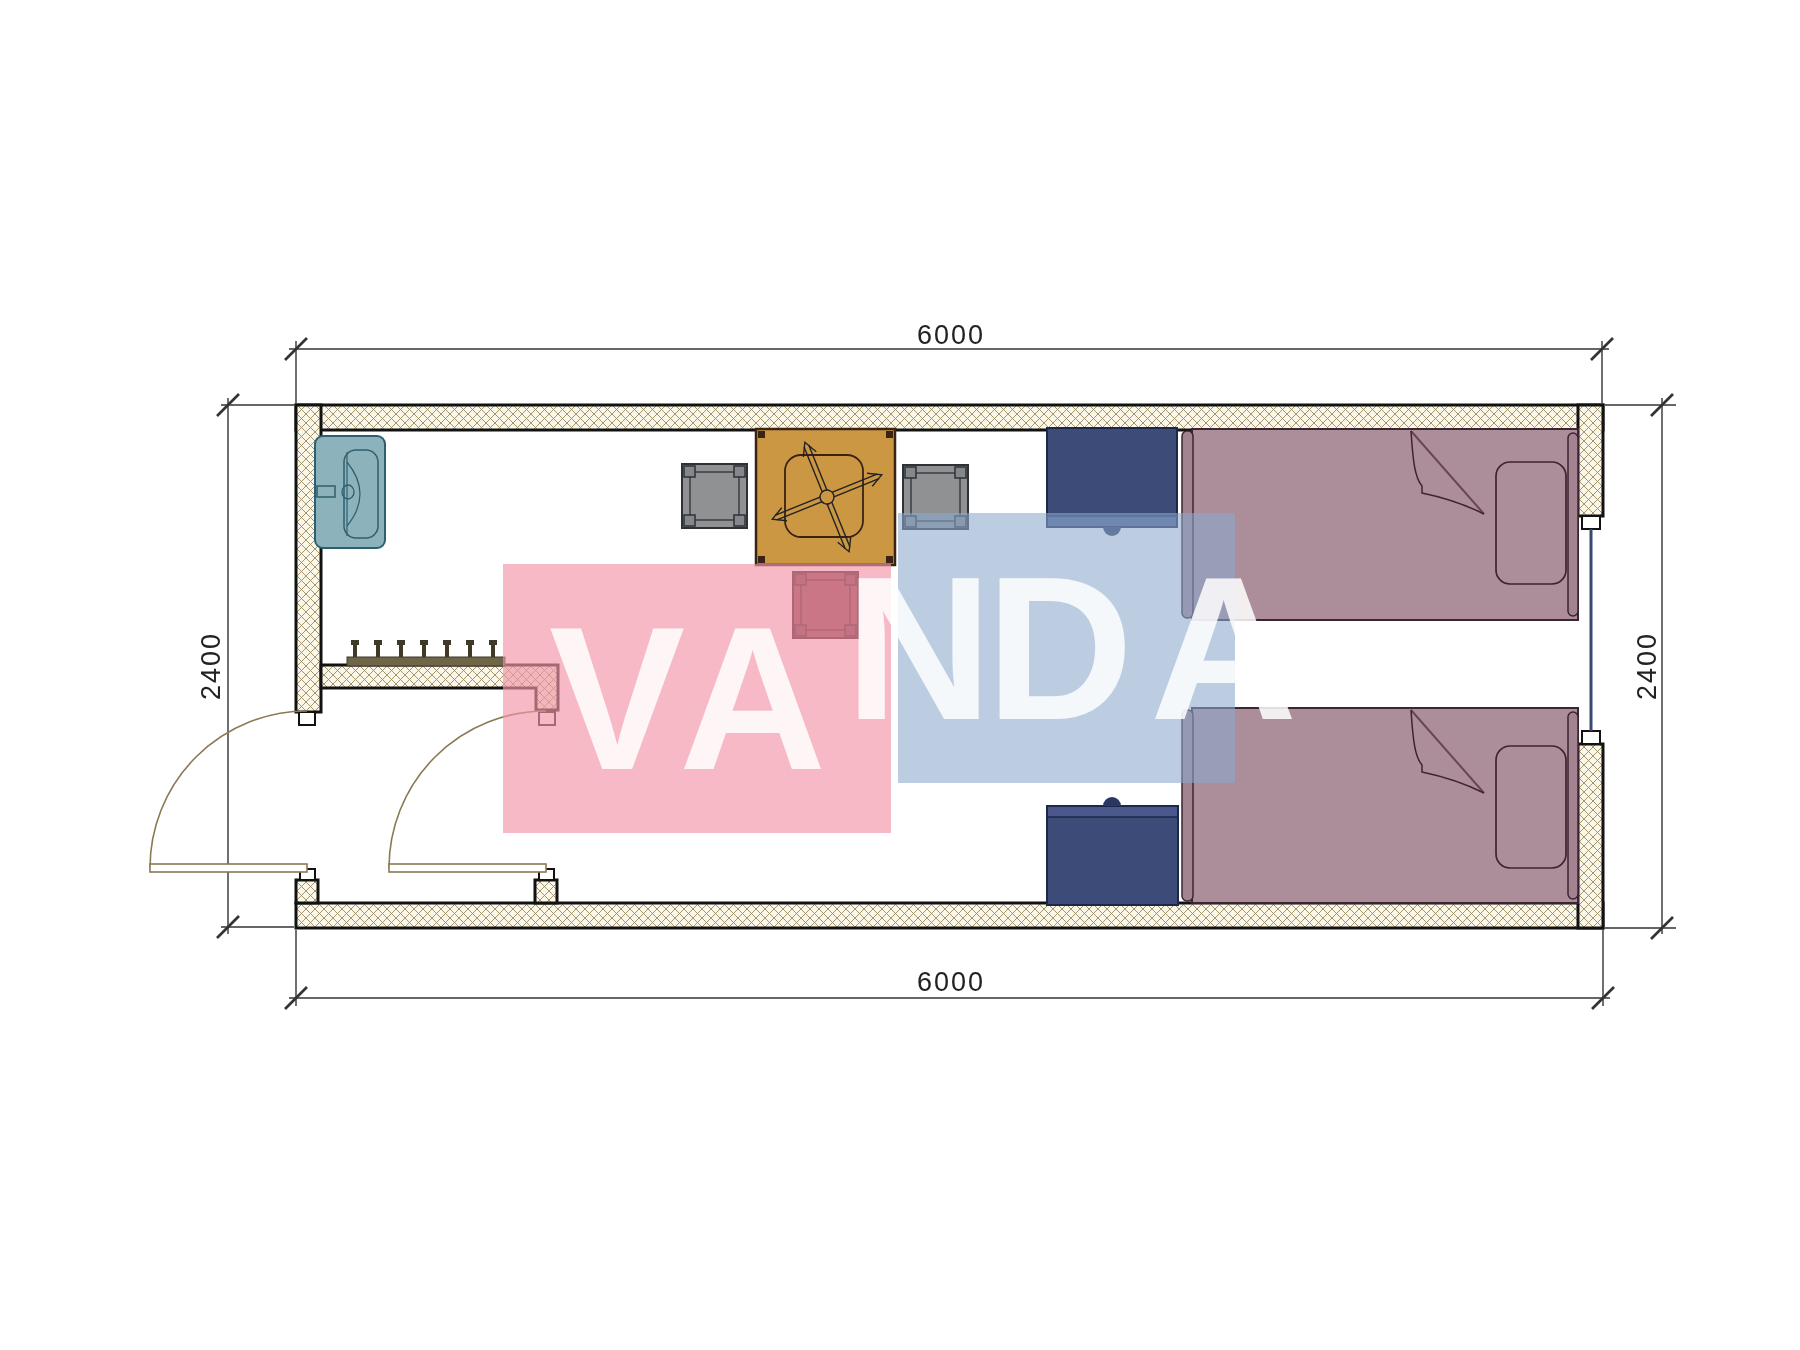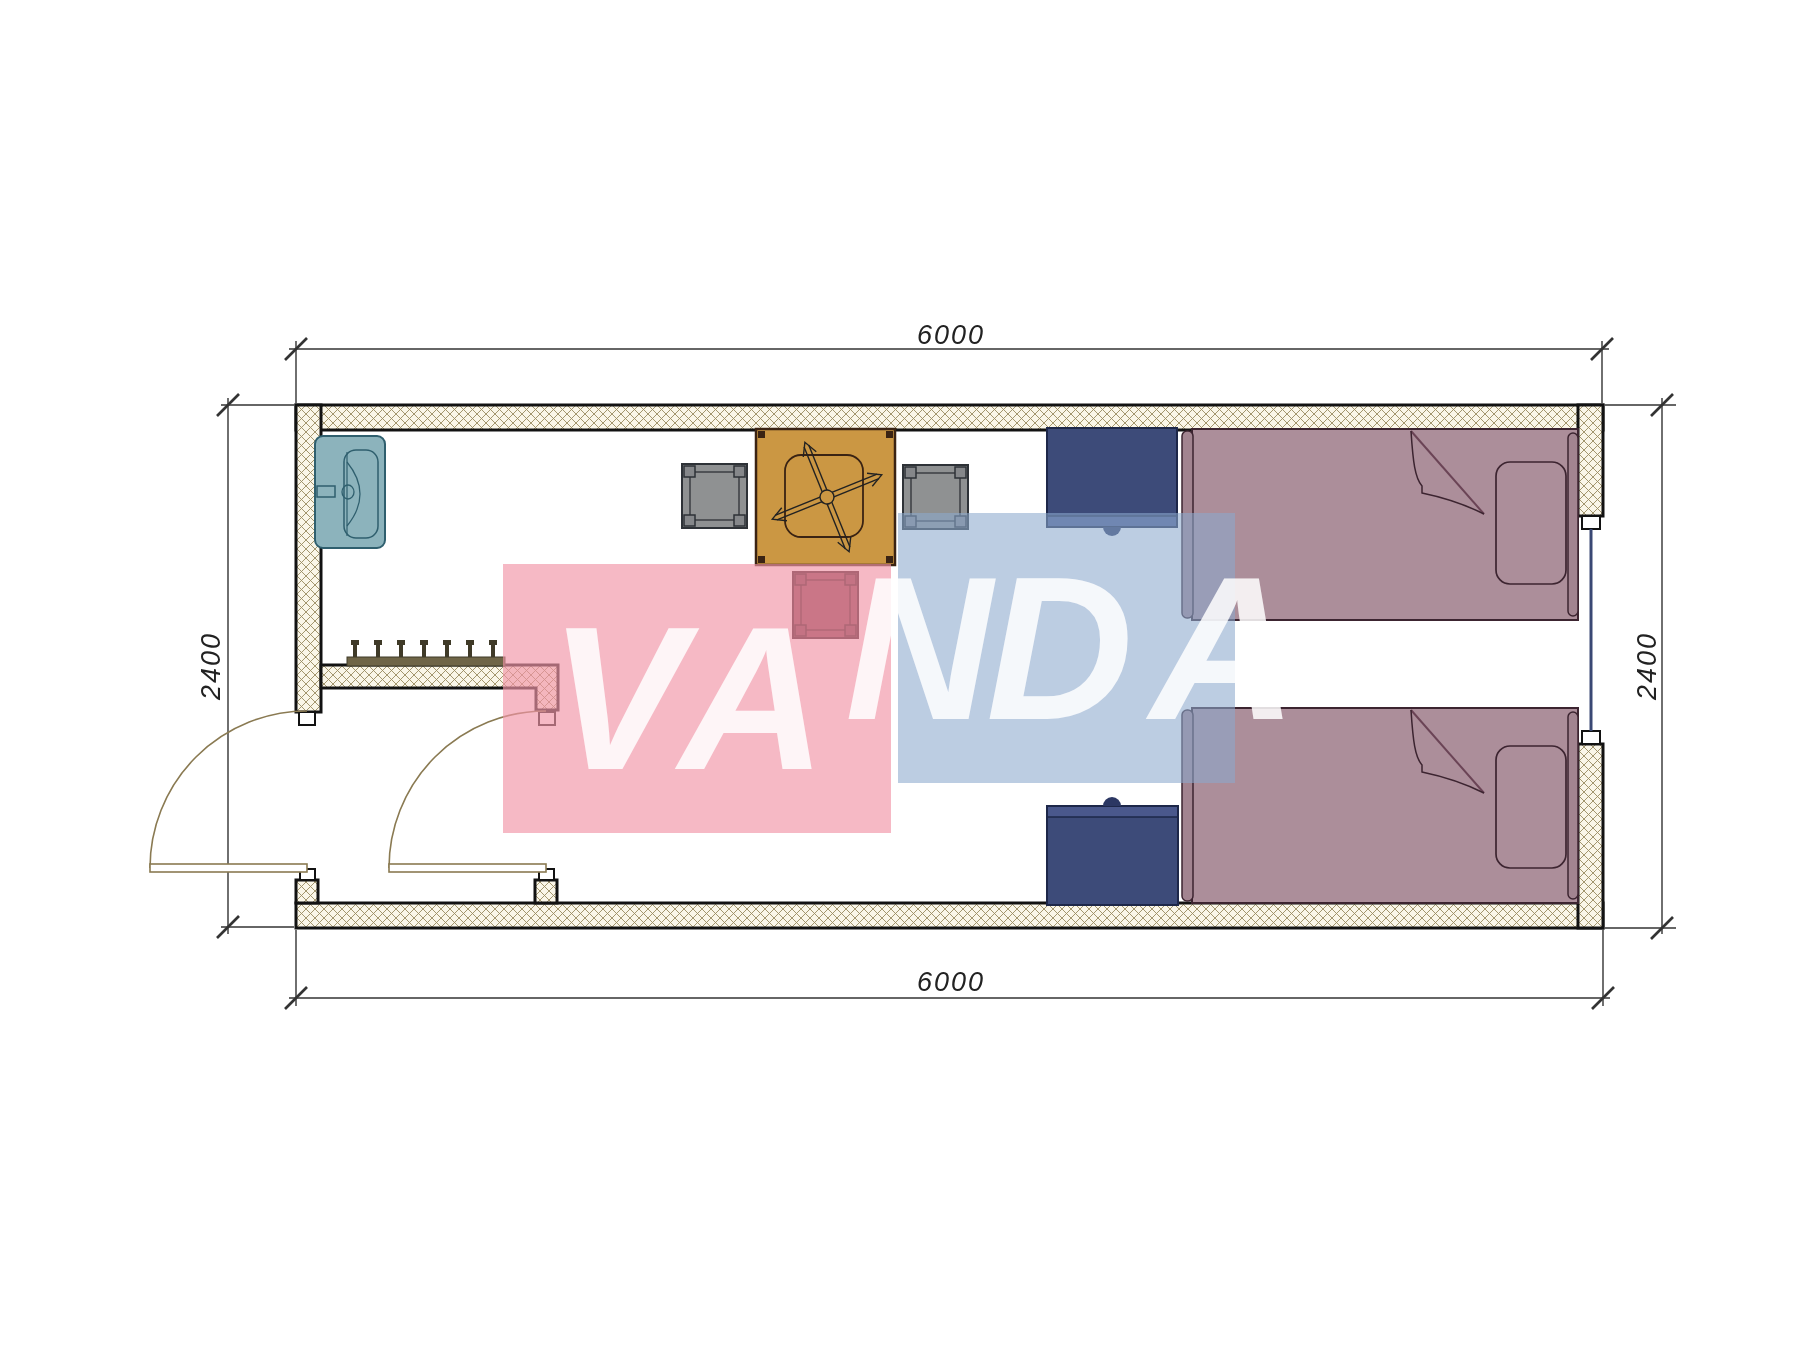--- a/index.html
+++ b/index.html
@@ -1,17 +1,17 @@
 <!DOCTYPE html>
 <html><head>
 <meta charset="utf-8">
 <style>
   html,body{margin:0;padding:0;background:#ffffff;}
   .stage{position:relative;width:1776px;height:1350px;background:#ffffff;overflow:hidden;
-         font-family:"Liberation Sans", sans-serif;font-style:italic;}
+         font-family:"Liberation Sans", sans-serif;}
   .stage svg{position:absolute;left:0;top:0;}
   .dim-text{font-family:"Liberation Sans", sans-serif;font-size:27px;fill:#222;letter-spacing:2px;}
   .wm-box{position:absolute;}
   .wm-pink{left:503px;top:564px;width:388px;height:269px;background:rgba(242,148,167,0.66);}
   .wm-blue{left:898px;top:513px;width:337px;height:270px;background:rgba(140,168,205,0.58);}
   .wm-letter{position:absolute;font-family:"Liberation Sans", sans-serif;font-weight:700;
              font-size:204px;line-height:1;color:rgba(255,255,255,0.85);user-select:none;}
   .wm-v {left:549px;top:596px;}
   .wm-a1{left:679px;top:596px;}
   .wm-n {left:845px;top:546px;}

